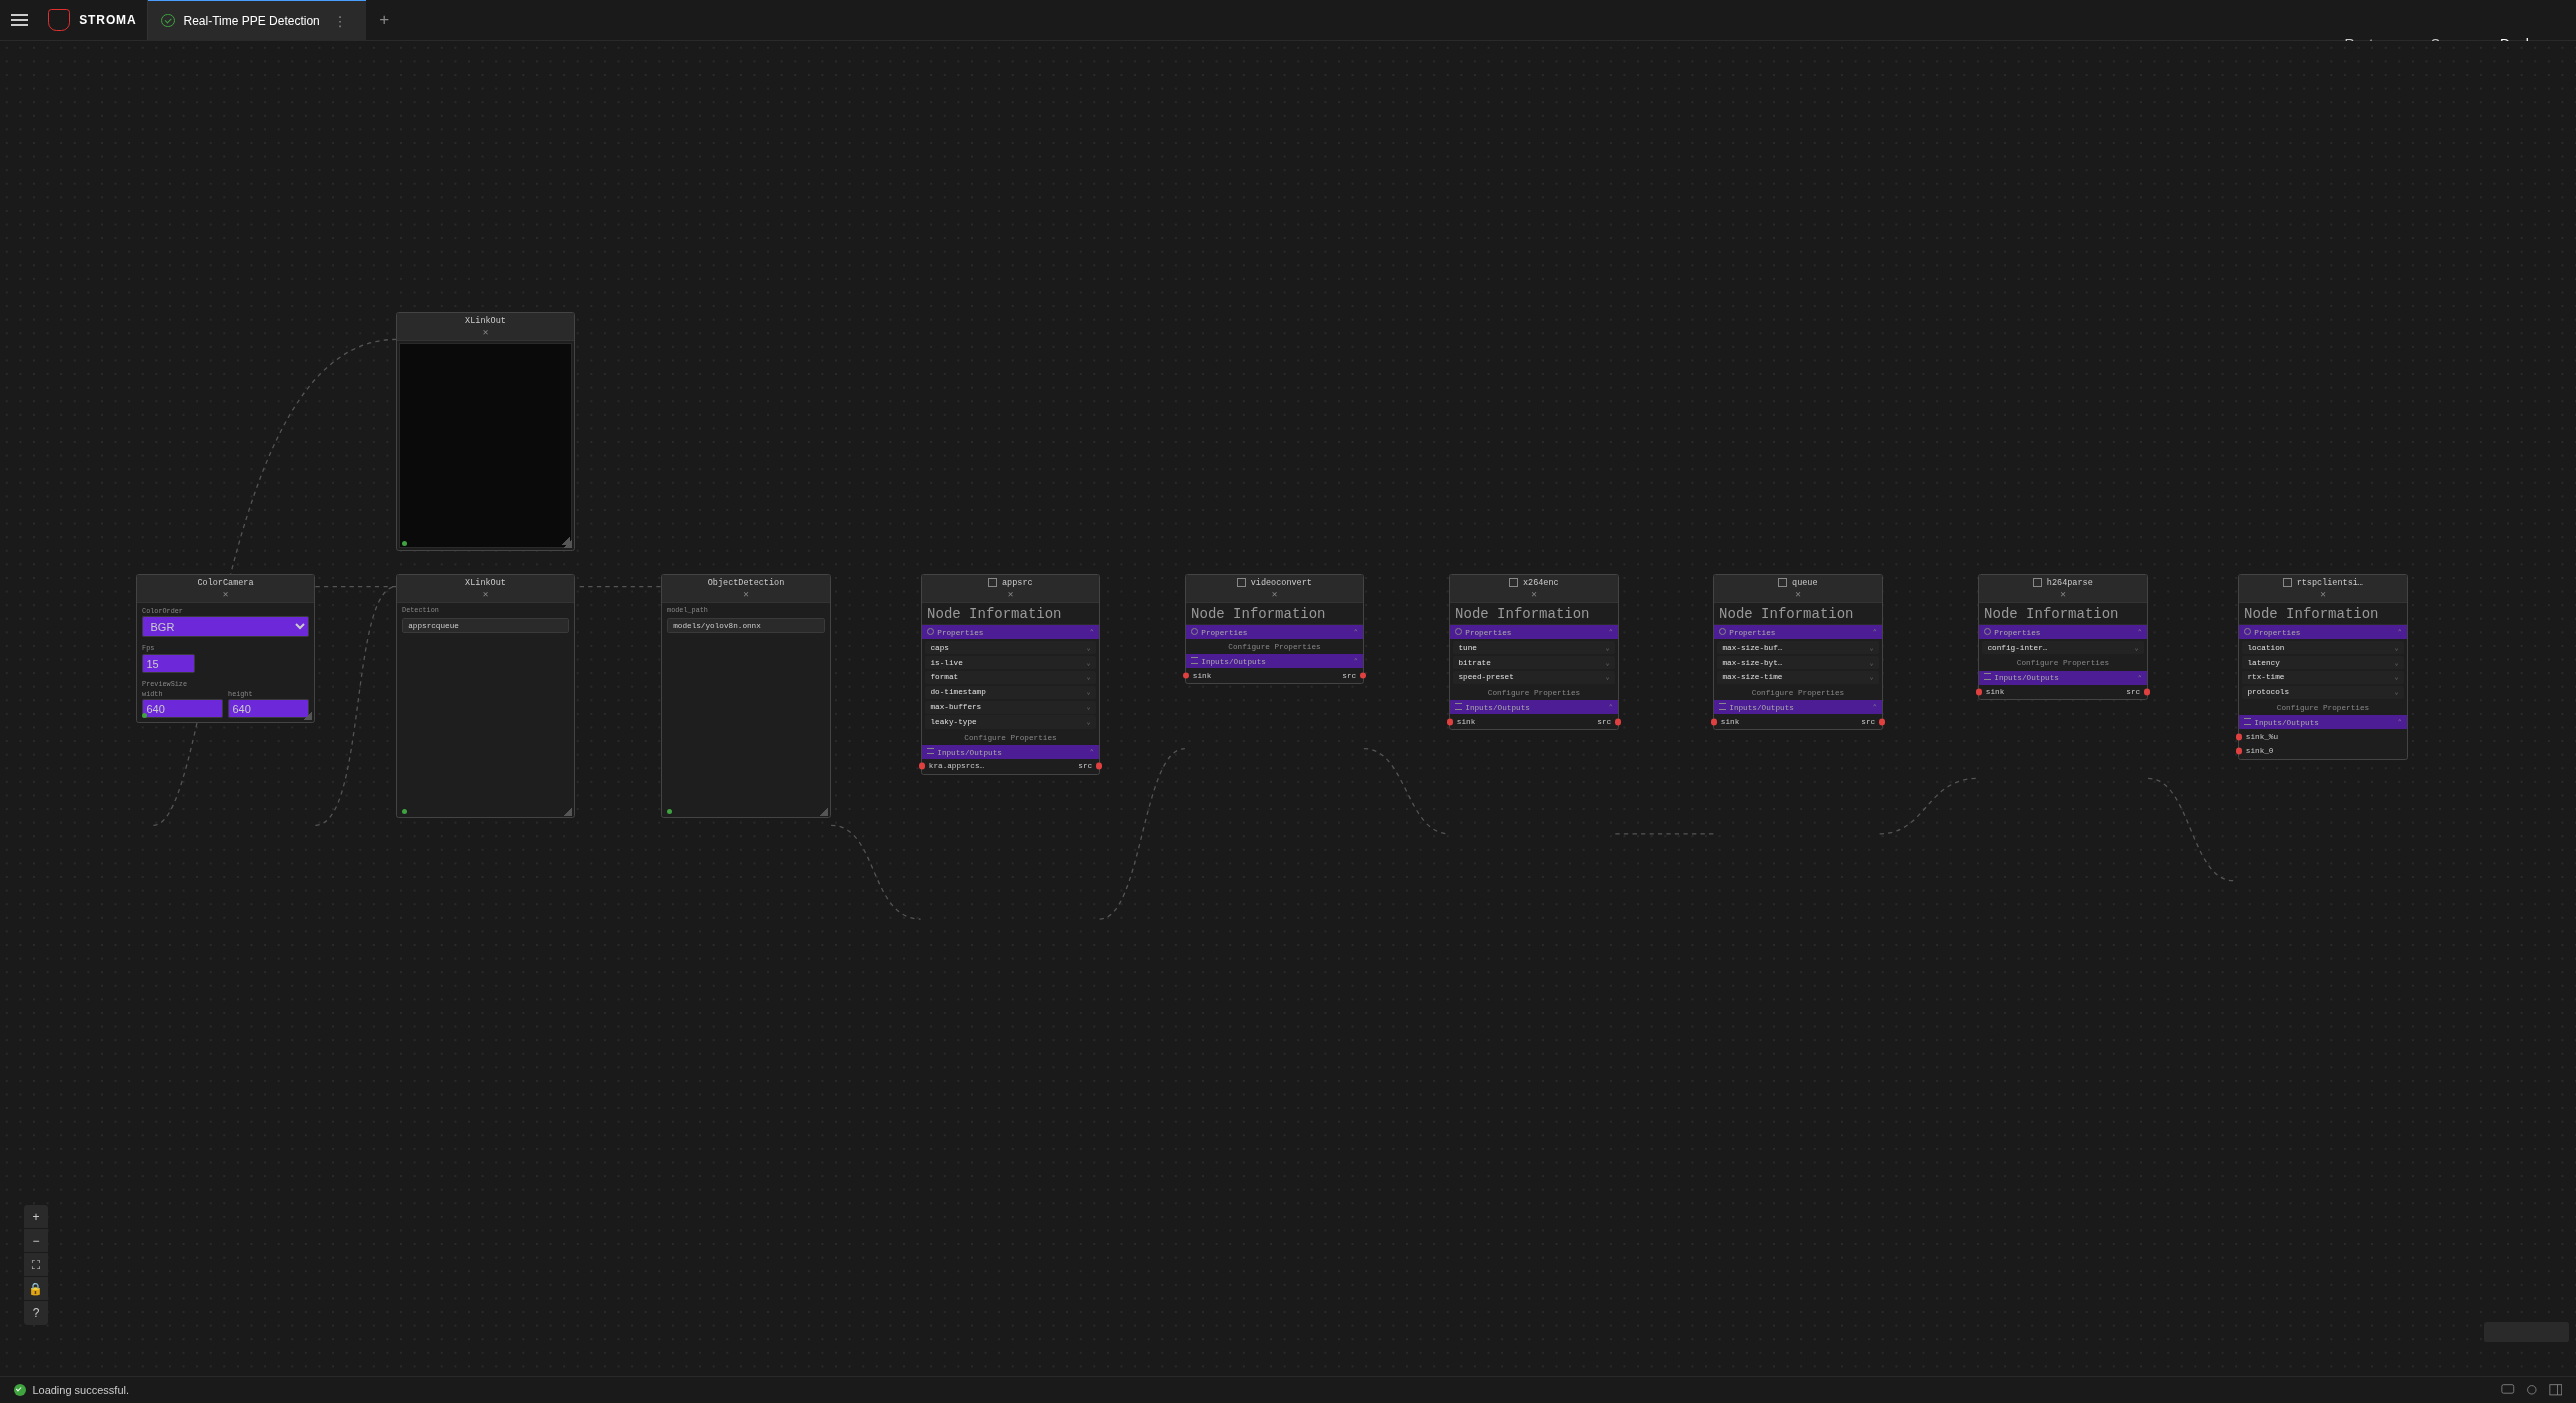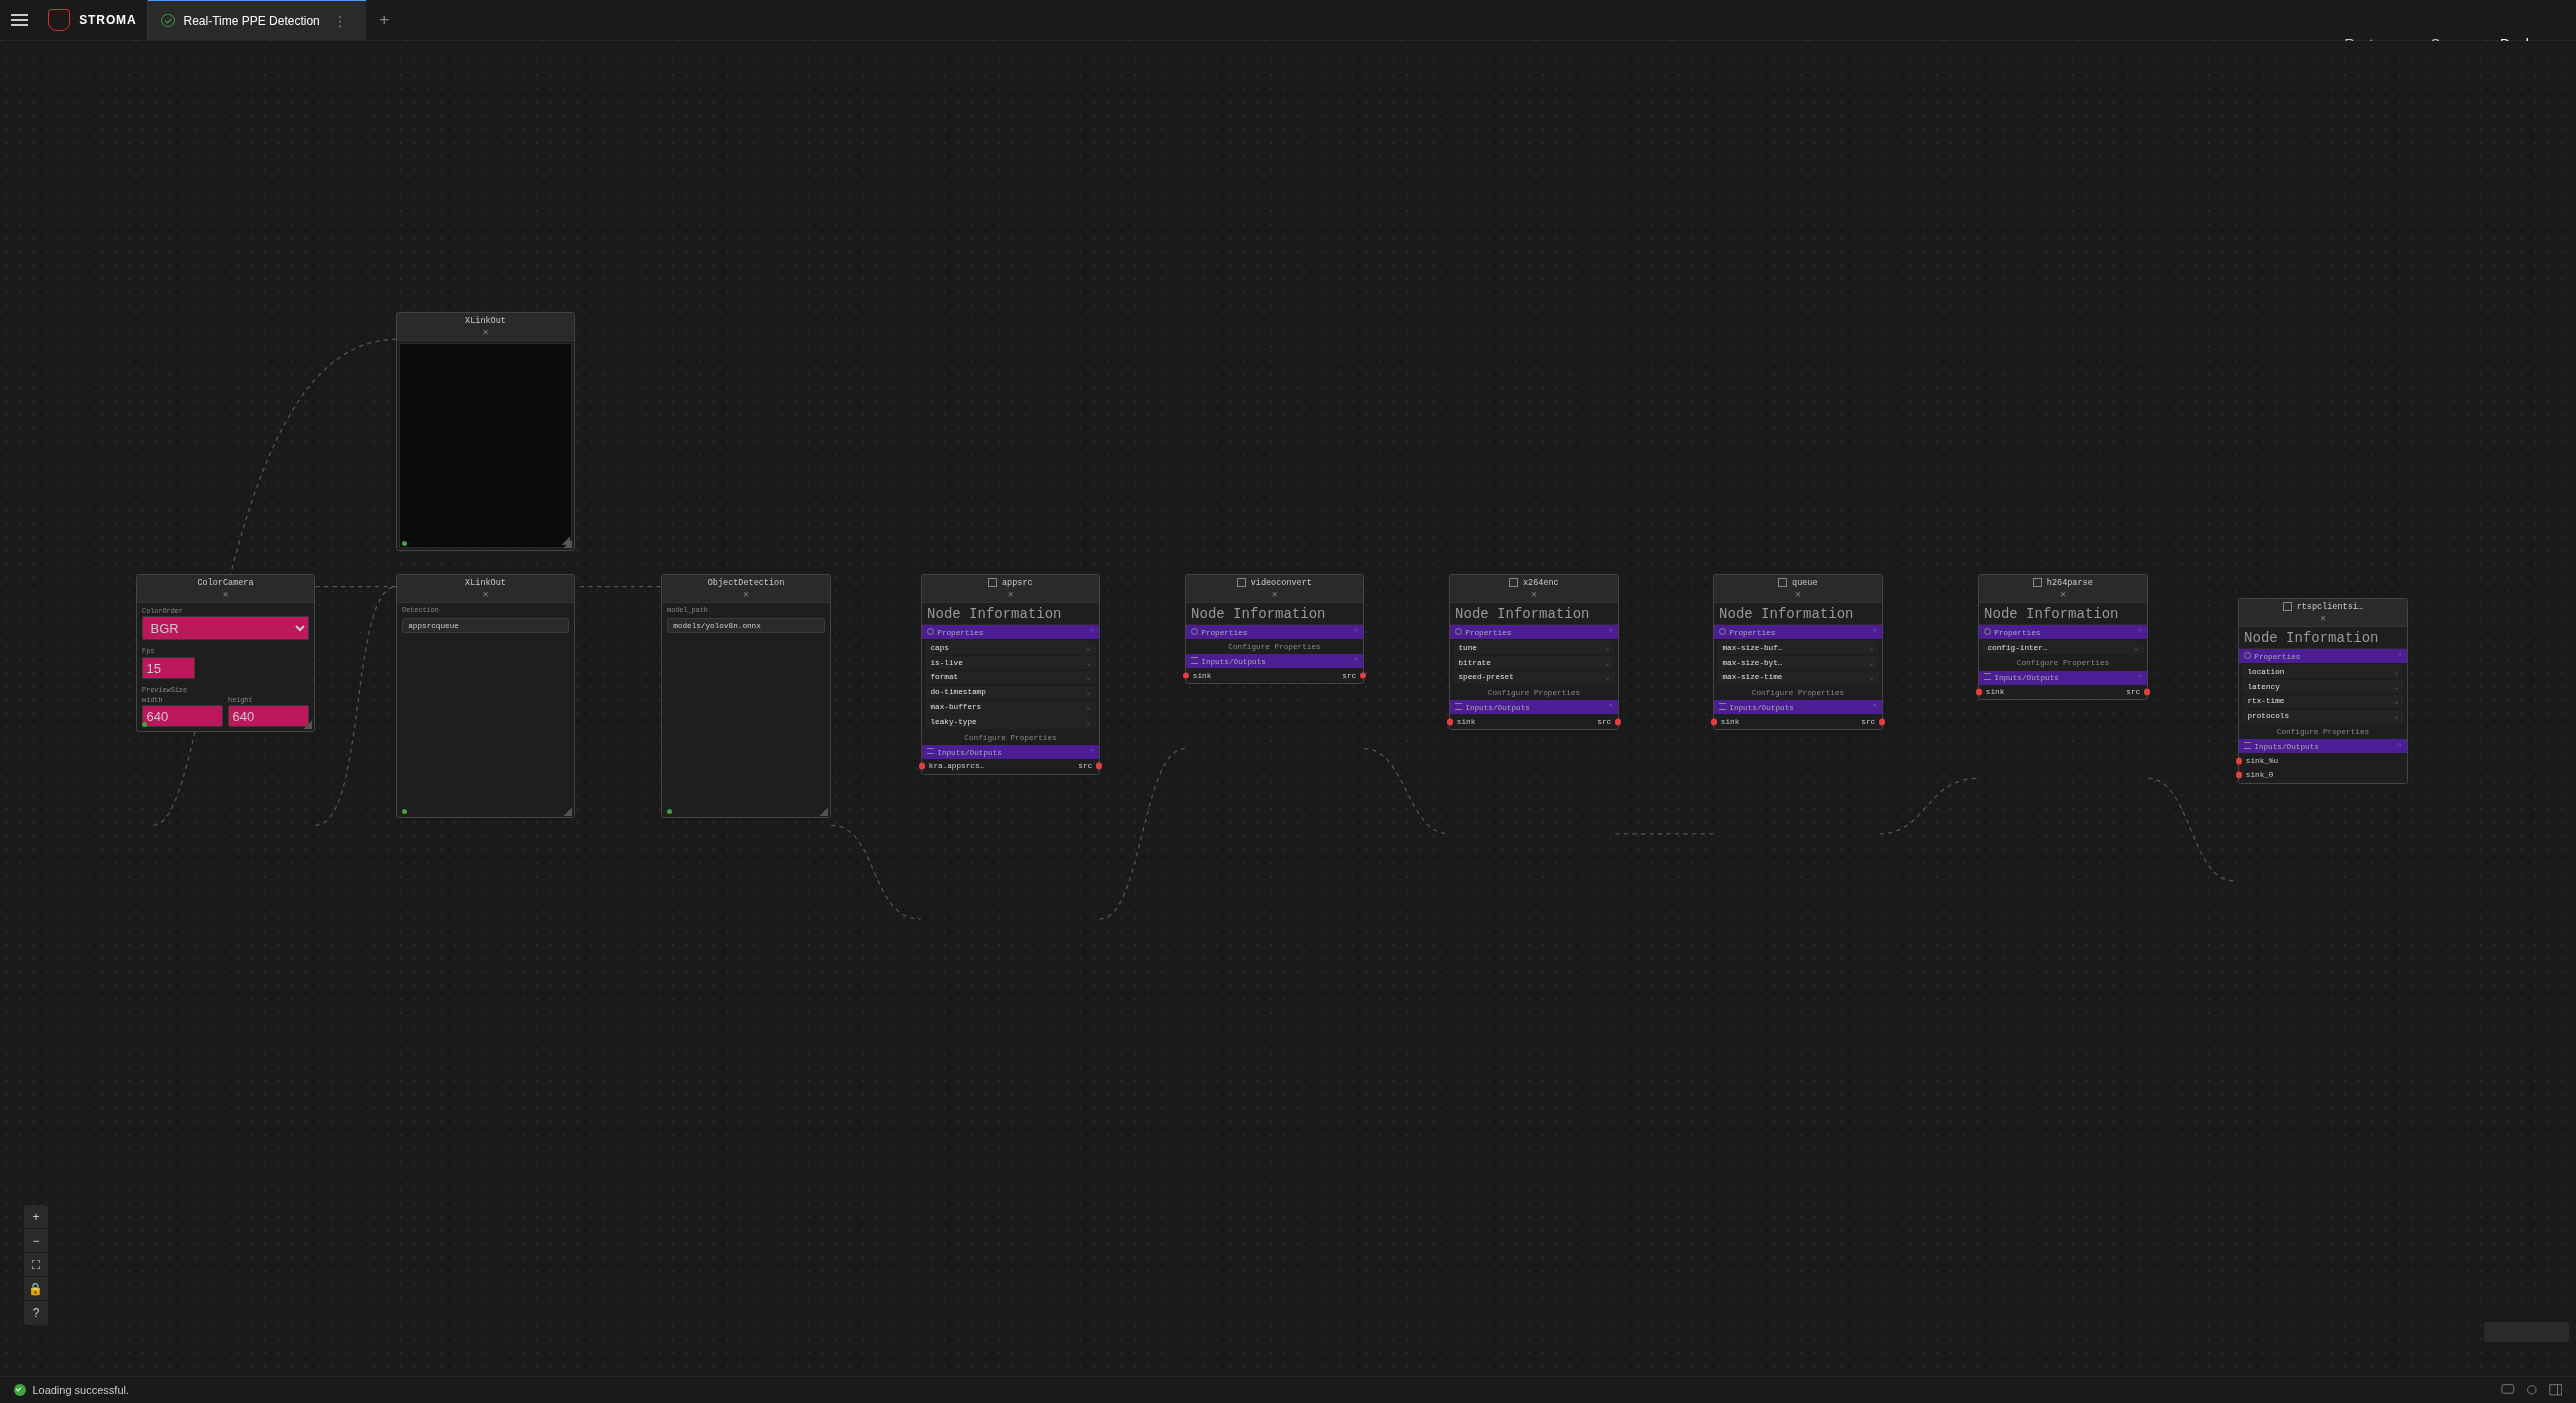--- a/index.html
+++ b/index.html
@@ -218,24 +218,24 @@
   position: absolute;
   bottom: 1.7px; right: 1.7px;
   width: 8.5px; height: 8.5px;
   background: linear-gradient(135deg, transparent 50%, #555 50%);
 }
 
 .field-group { padding: 3.4px 5.1px; }
 .field-label { font-size: 6.8px; color: #888; margin-bottom: 1.7px; }
 .field-select, .field-input {
   width: 100%;
-  background: #be185d;
+  background: #6d28d9;
   border: 0.9px solid #3a3a3a;
   color: #ccc;
-  font-size: 13px;
+  font-size: 11px;
   padding: 2.6px 3.4px;
   border-radius: 1.7px;
 }
 .size-row { display: flex; gap: 5.1px; }
 .size-col { flex: 1; }
 
 .status-dot {
   width: 5.1px; height: 5.1px;
   background: #3fa33f;
   border-radius: 50%;
@@ -607,21 +607,21 @@
       <span class="chev">⌃</span>
     </div>
     <div class="io-row">
       <span class="port-dot left"></span>
       <span class="sink">sink</span>
       <span class="src">src</span>
       <span class="port-dot right"></span>
     </div>
   </div>
 
-  <div class="node" style="left:2238px; top:533px; width:157px;margin-top:24px;">
+  <div class="node" style="left:2238px; top:533px; width:157px;">
     <div class="node-header">
       <div class="node-header-left">
         <span class="node-icon"></span>
         <span class="node-title">rtspclientsi…</span>
       </div>
       <span class="node-close">✕</span>
     </div>
     <div class="node-section">Node Information</div>
     <div class="node-section-header">
       <span><span class="section-icon gear-mini"></span><span>Properties</span></span>

